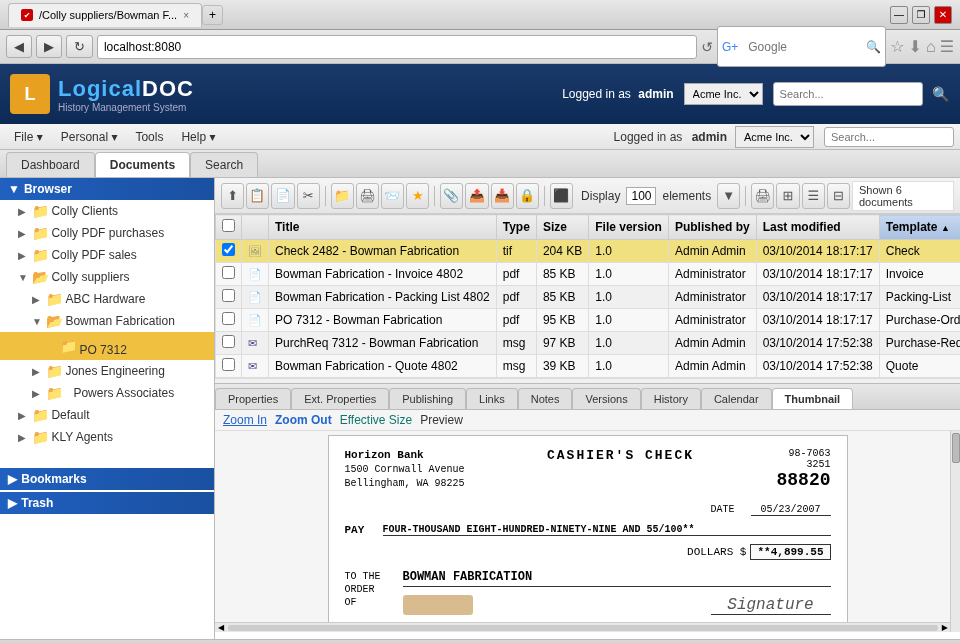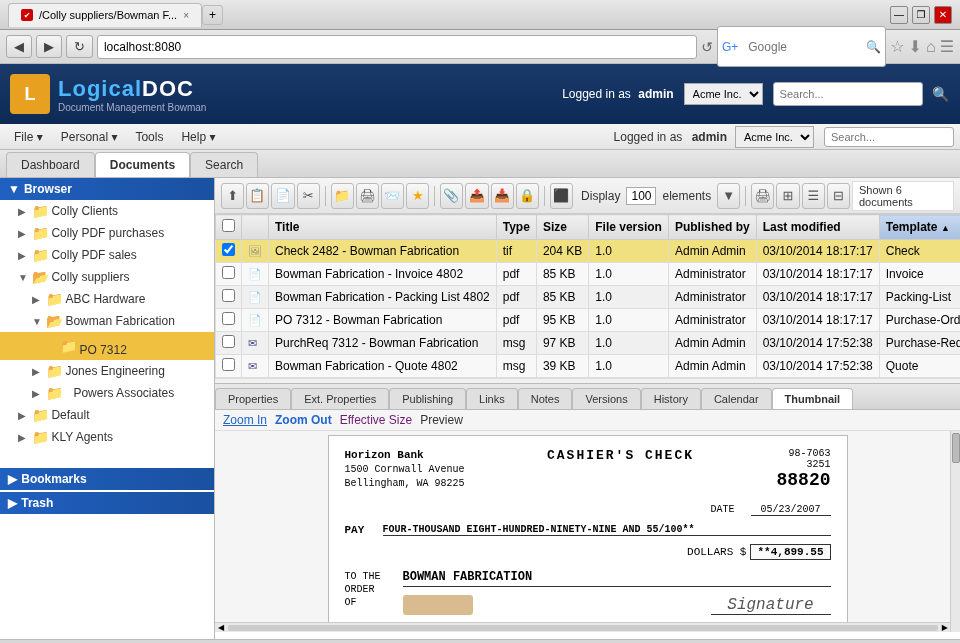--- a/index.html
+++ b/index.html
@@ -309,21 +309,21 @@
   <span style="font-size:16px;color:#888;cursor:pointer;">☰</span>
 </div>
 
 <div class="app-header">
   <div class="logo-area">
     <div class="logo-icon">L</div>
     <div class="logo-text">
       <div class="logo-title">
         <span style="color:#4db8ff;">Logical</span><span style="color:white;">DOC</span>
       </div>
-      <div class="logo-subtitle">Document Management Bowman</div>
+      <div class="logo-subtitle">History Management System</div>
     </div>
   </div>
   <div class="app-header-right">
     <span>
       <span>Logged in as</span>
       <strong style="margin-left:4px;">admin</strong>
     </span>
     <select class="company-select">
       <option>Acme Inc.</option>
     </select>
@@ -560,21 +560,21 @@
         <div class="bottom-tab">Versions</div>
         <div class="bottom-tab">History</div>
         <div class="bottom-tab">Calendar</div>
         <div class="bottom-tab active">Thumbnail</div>
       </div>
 
       <div class="thumbnail-content">
         <div class="zoom-bar">
           <span class="zoom-link">Zoom In</span>
           <span class="zoom-active">Zoom Out</span>
-          <span style="color:#701a75;cursor:pointer;">Effective Size</span>
+          <span style="color:#0f766e;cursor:pointer;">Effective Size</span>
           <span style="color:#333;cursor:pointer;">Preview</span>
         </div>
 
         <div style="background:#f5f5f5;flex:1;overflow:hidden;position:relative;height:calc(100% - 28px);">
           <div style="overflow-y:auto;height:100%;padding:4px 8px;">
 
             <div style="background:white;border:1px solid #bbb;padding:12px 16px;font-family:'Courier New',monospace;position:relative;min-height:160px;max-width:520px;margin:0 auto;">
 
               <div style="display:flex;justify-content:space-between;align-items:flex-start;margin-bottom:13px;">
                 <div style="font-size:10px;line-height:1.4;">

